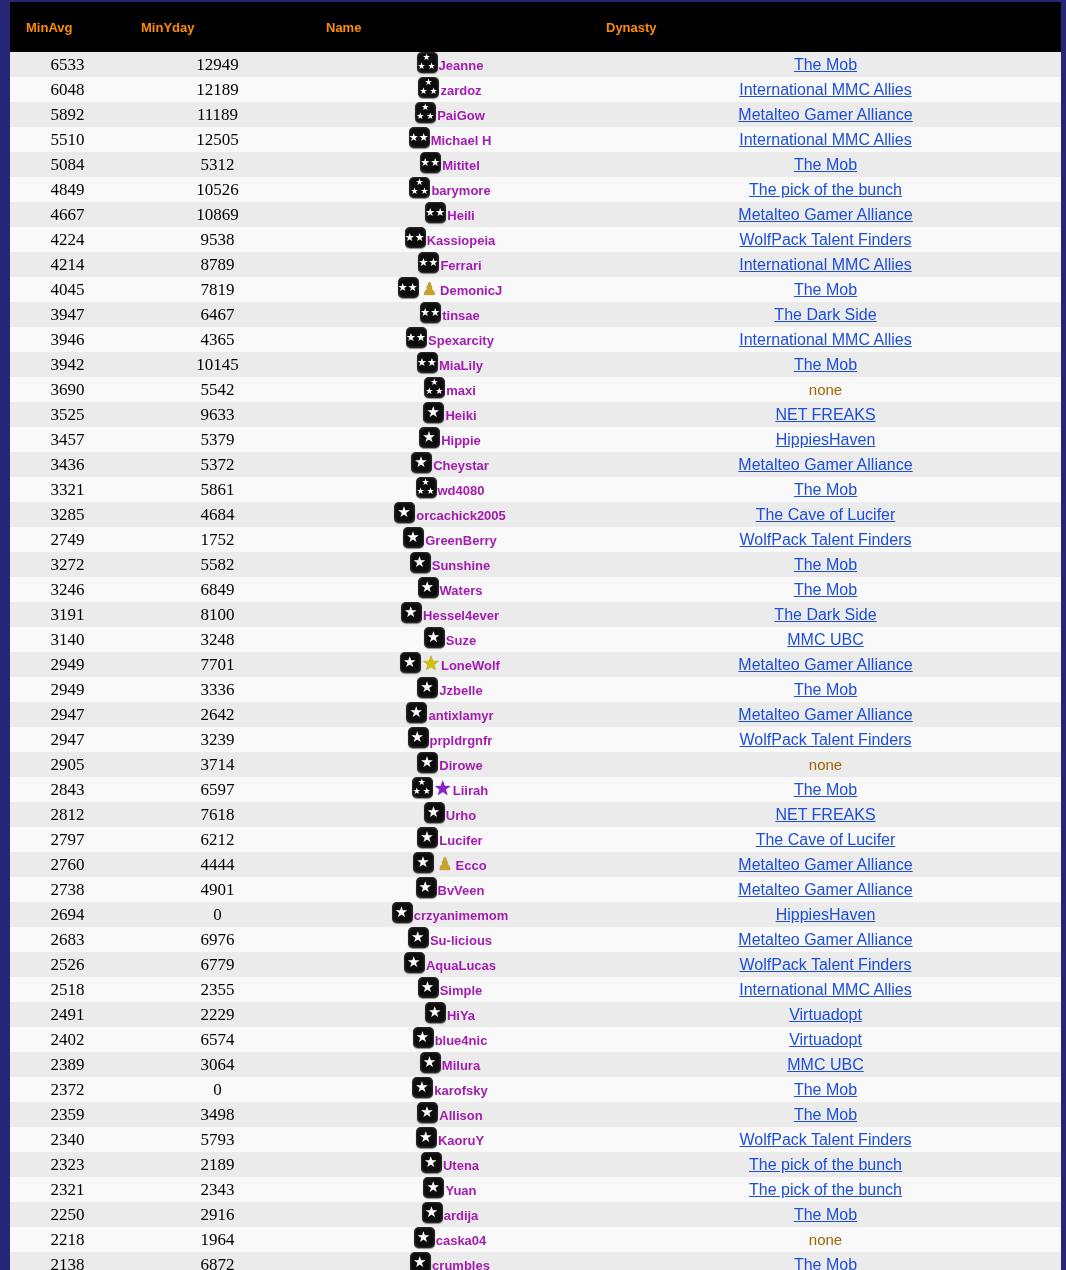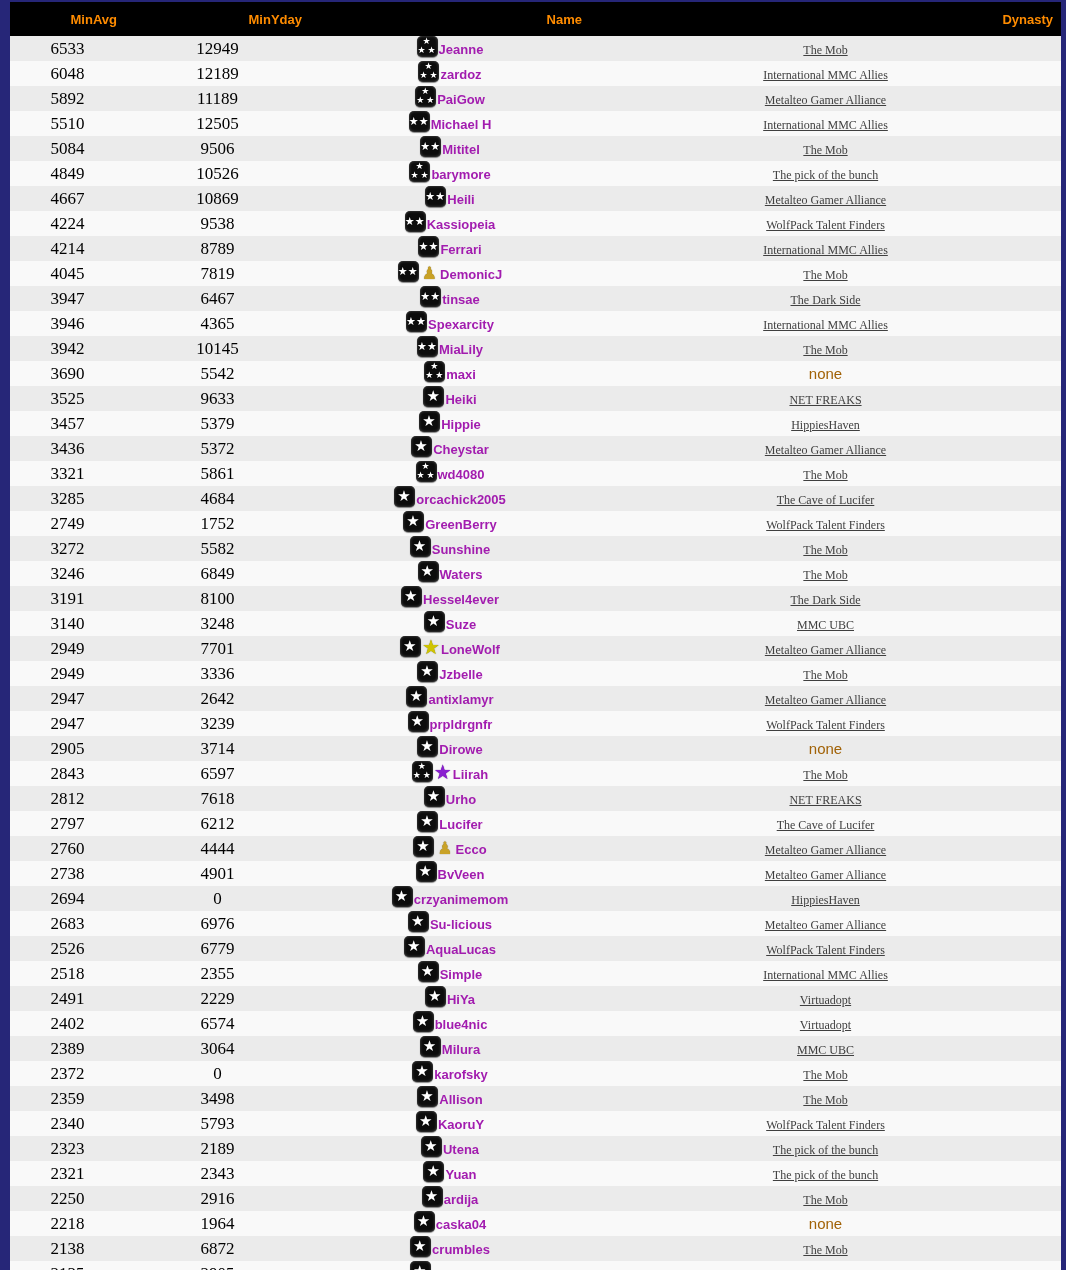--- a/index.html
+++ b/index.html
@@ -18,22 +18,22 @@
     table-layout:fixed;
     background:#f9f9f9;
   }
   col.c1{width:115px;} col.c2{width:185px;} col.c3{width:280px;} col.c4{width:471px;}
   thead th{
     background:#000;
     color:#ff8c00;
     font-size:13px;
     font-weight:bold;
     height:18px;
-    padding:8px;
-    text-align:right;
+    padding:16px;
+    text-align:left;
     font-family:"Liberation Sans",sans-serif;
   }
   tbody tr{height:24.86px;}
   tbody tr.odd{background:#ebebeb;padding-left:38px;}
   tbody tr.even{background:#f9f9f9;}
   td{padding:0;text-align:center;vertical-align:middle;overflow:hidden;white-space:nowrap;}
   td.num{
     font-family:"Liberation Serif",serif;
     font-size:17px;
     color:#000;
@@ -41,24 +41,24 @@
   .namewrap{display:inline-flex;align-items:flex-end;gap:1px;}
   a.pname{
     color:#a21caf;
     font-weight:bold;
     font-size:13px;
     line-height:15px;
     text-decoration:none;
     font-family:"Liberation Sans",sans-serif;
   }
   a.dyn{
-    color:#404040;
-    font-size:12px;
+    color:#1d4ed8;
+    font-size:16px;
     text-decoration:underline;
-    font-family:Liberation Serif, serif;
+    font-family:Liberation Sans, sans-serif;
   }
   span.dyn-none{
     color:#a16207;
     font-size:15px;
     font-family:"Liberation Sans",sans-serif;
   }
   
   .ricon{
     position:relative;
     display:inline-block;
@@ -156,21 +156,21 @@
               <span class="ricon">
                 <span class="st s2a">★</span>
                 <span class="st s2b">★</span>
               </span>
               <a href="#" class="pname">Michael H</a>
             </span></td>
           <td><a href="#" class="dyn">International MMC Allies</a></td>
         </tr>
         <tr class="odd">
           <td class="num">5084</td>
-          <td class="num">9506</td>
+          <td class="num">5312</td>
           <td><span class="namewrap">
               <span class="ricon">
                 <span class="st s2a">★</span>
                 <span class="st s2b">★</span>
               </span>
               <a href="#" class="pname">Mititel</a>
             </span></td>
           <td><a href="#" class="dyn">The Mob</a></td>
         </tr>
         <tr class="even">

